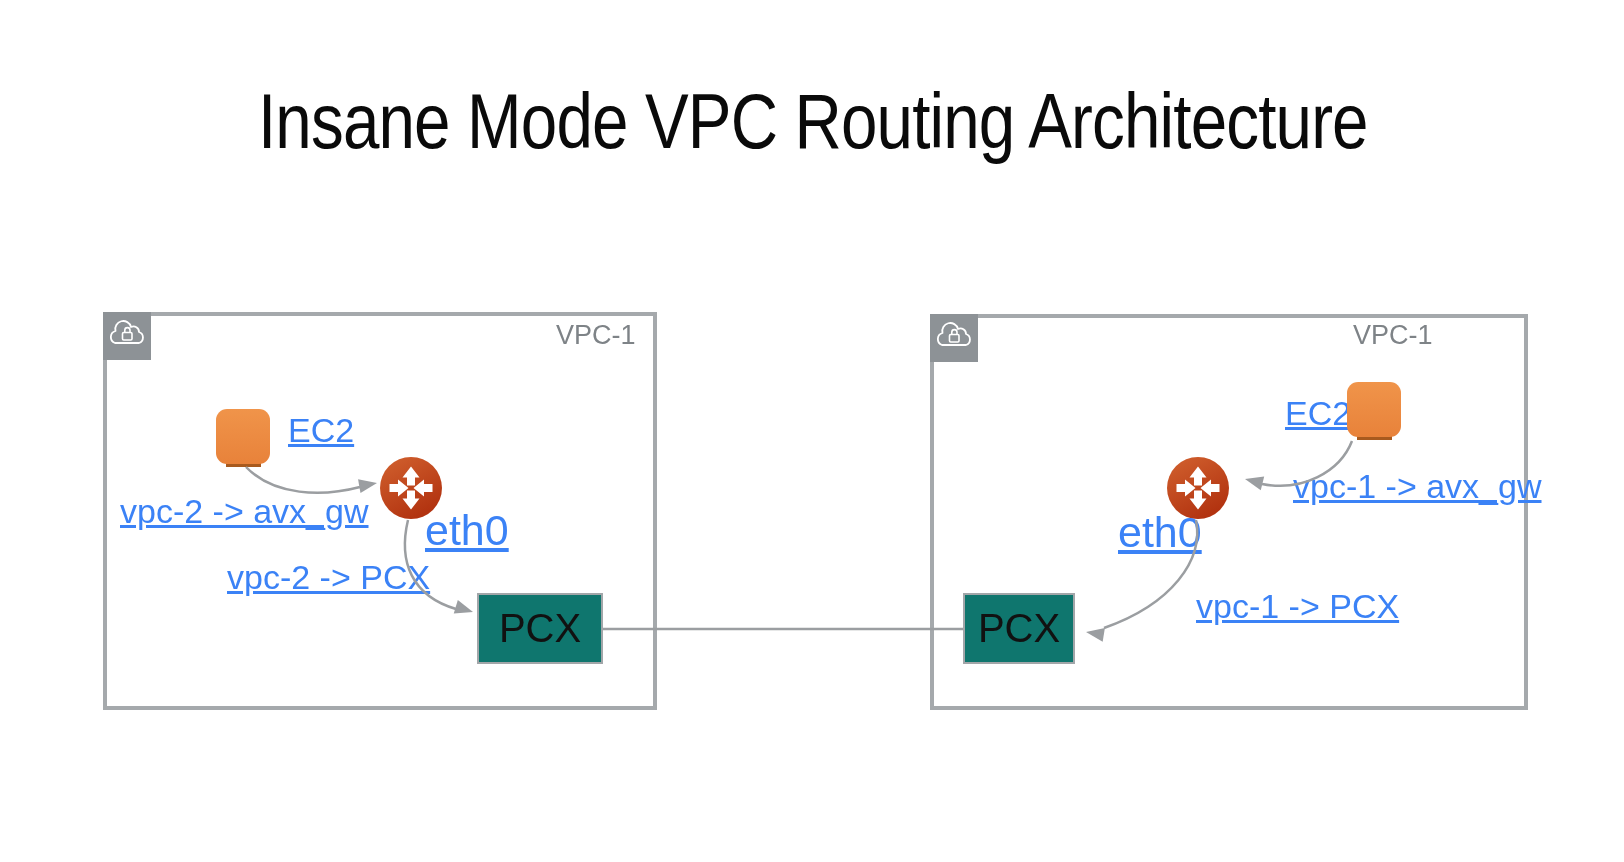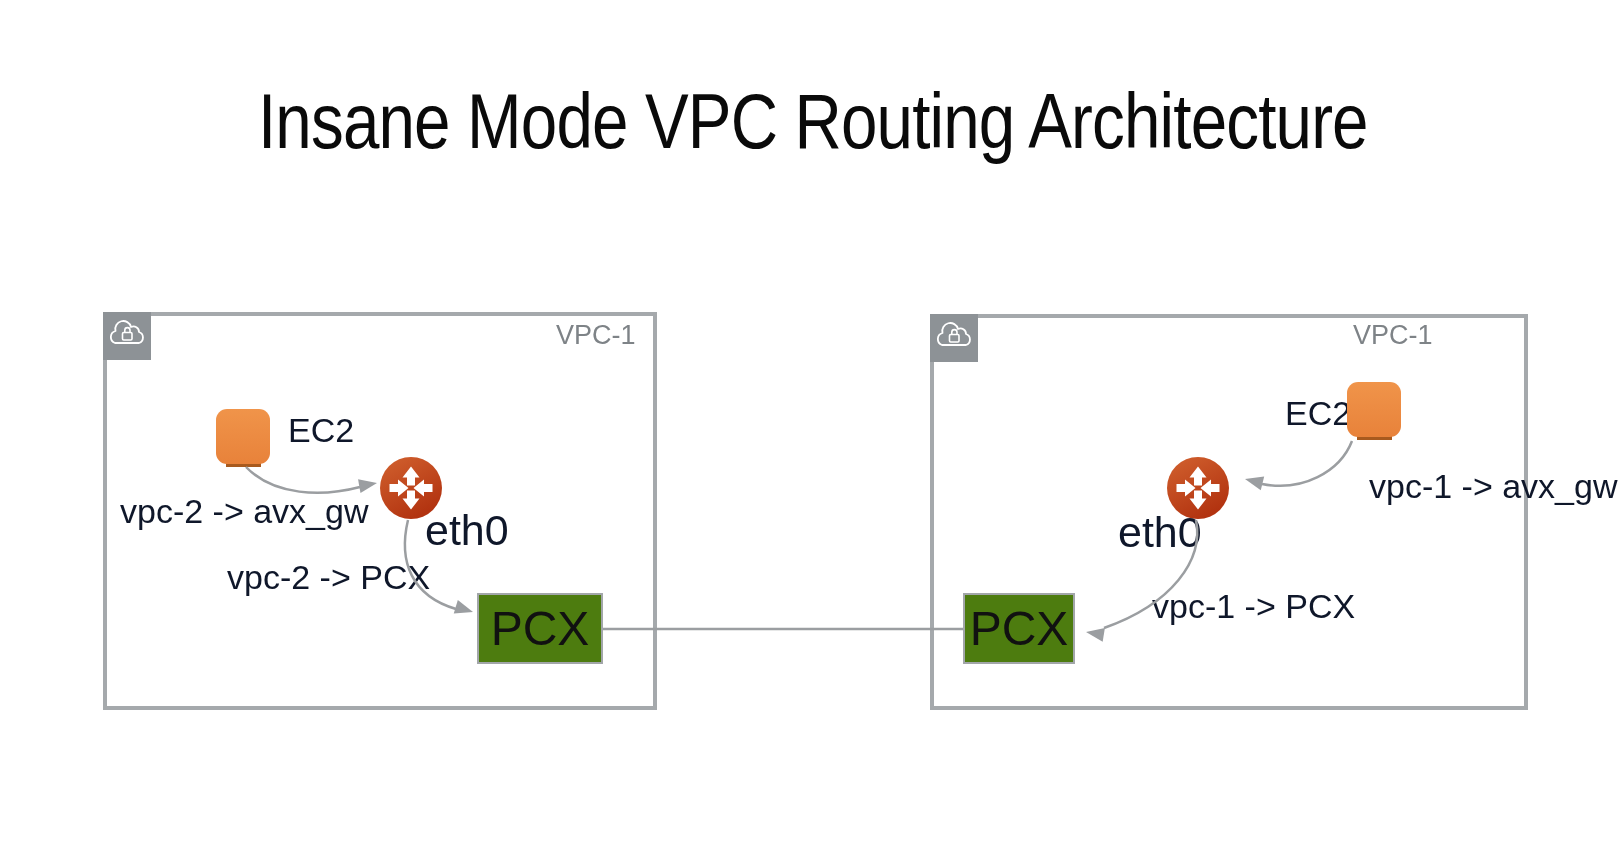--- a/index.html
+++ b/index.html
@@ -37,34 +37,35 @@
   }
   .vpc-label{
     position:absolute;
     font-size:27px;
     color:#7e8387;
     white-space:nowrap;
   }
   .dlabel{
     position:absolute;
     font-size:34px;
-    color:#0f172a;
+    color:#3b82f6;
     white-space:nowrap;
     line-height:1.1;
+    text-decoration:underline;
   }
   .eth{font-size:43px;}
   .ec2-icon{position:absolute;}
   .gw-icon{position:absolute;}
   .pcx-box{
     position:absolute;
     border:2px solid #a2a6a9;
-    background:#4d7c0f;
+    background:#0f766e;
     box-sizing:border-box;
     display:flex;align-items:center;justify-content:center;
-    font-size:48px;
+    font-size:40px;
     color:#111111;
   }
   .overlay{
     position:absolute;left:0;top:0;
     pointer-events:none;
   }
 </style>
 </head>
 <body>
 
@@ -159,22 +160,22 @@
         </defs>
         <circle cx="0" cy="0" r="31" fill="url(#gwg2)"></circle>
         <path d="M0,-21.5 L8.5,-10.5 L4,-10.5 L4,-2.5 L-4,-2.5 L-4,-10.5 L-8.5,-10.5 Z" fill="#ffffff"></path>
         <path d="M0,21.5 L8.5,10.5 L4,10.5 L4,2.5 L-4,2.5 L-4,10.5 L-8.5,10.5 Z" fill="#ffffff"></path>
         <path d="M-2.5,0 L-13,-8.5 L-13,-4 L-21.5,-4 L-21.5,4 L-13,4 L-13,8.5 Z" fill="#ffffff"></path>
         <path d="M2.5,0 L13,-8.5 L13,-4 L21.5,-4 L21.5,4 L13,4 L13,8.5 Z" fill="#ffffff"></path>
       </svg>
     </div>
     <div class="dlabel eth" style="left:1118px;top:509px;">eth0</div>
 
-    <div class="dlabel" style="left:1369px;top:468px;">vpc-1 -&gt; avx_gw</div>
-    <div class="dlabel" style="left:1152px;top:588px;">vpc-1 -&gt; PCX</div>
+    <div class="dlabel" style="left:1293px;top:468px;">vpc-1 -&gt; avx_gw</div>
+    <div class="dlabel" style="left:1196px;top:588px;">vpc-1 -&gt; PCX</div>
 
     <div class="pcx-box" style="left:963px;top:593px;width:112px;height:71px;">PCX</div>
   </div>
 
   <svg class="overlay" width="1624" height="862" viewBox="0 0 1624 862">
 
     <path d="M603,629 L963,629" stroke="#9b9ea1" stroke-width="2.5" fill="none"></path>
 
     <g>
       <path d="M246,467 C274,496 322,497 360,487" stroke="#9b9ea1" stroke-width="2.5" fill="none"></path>

